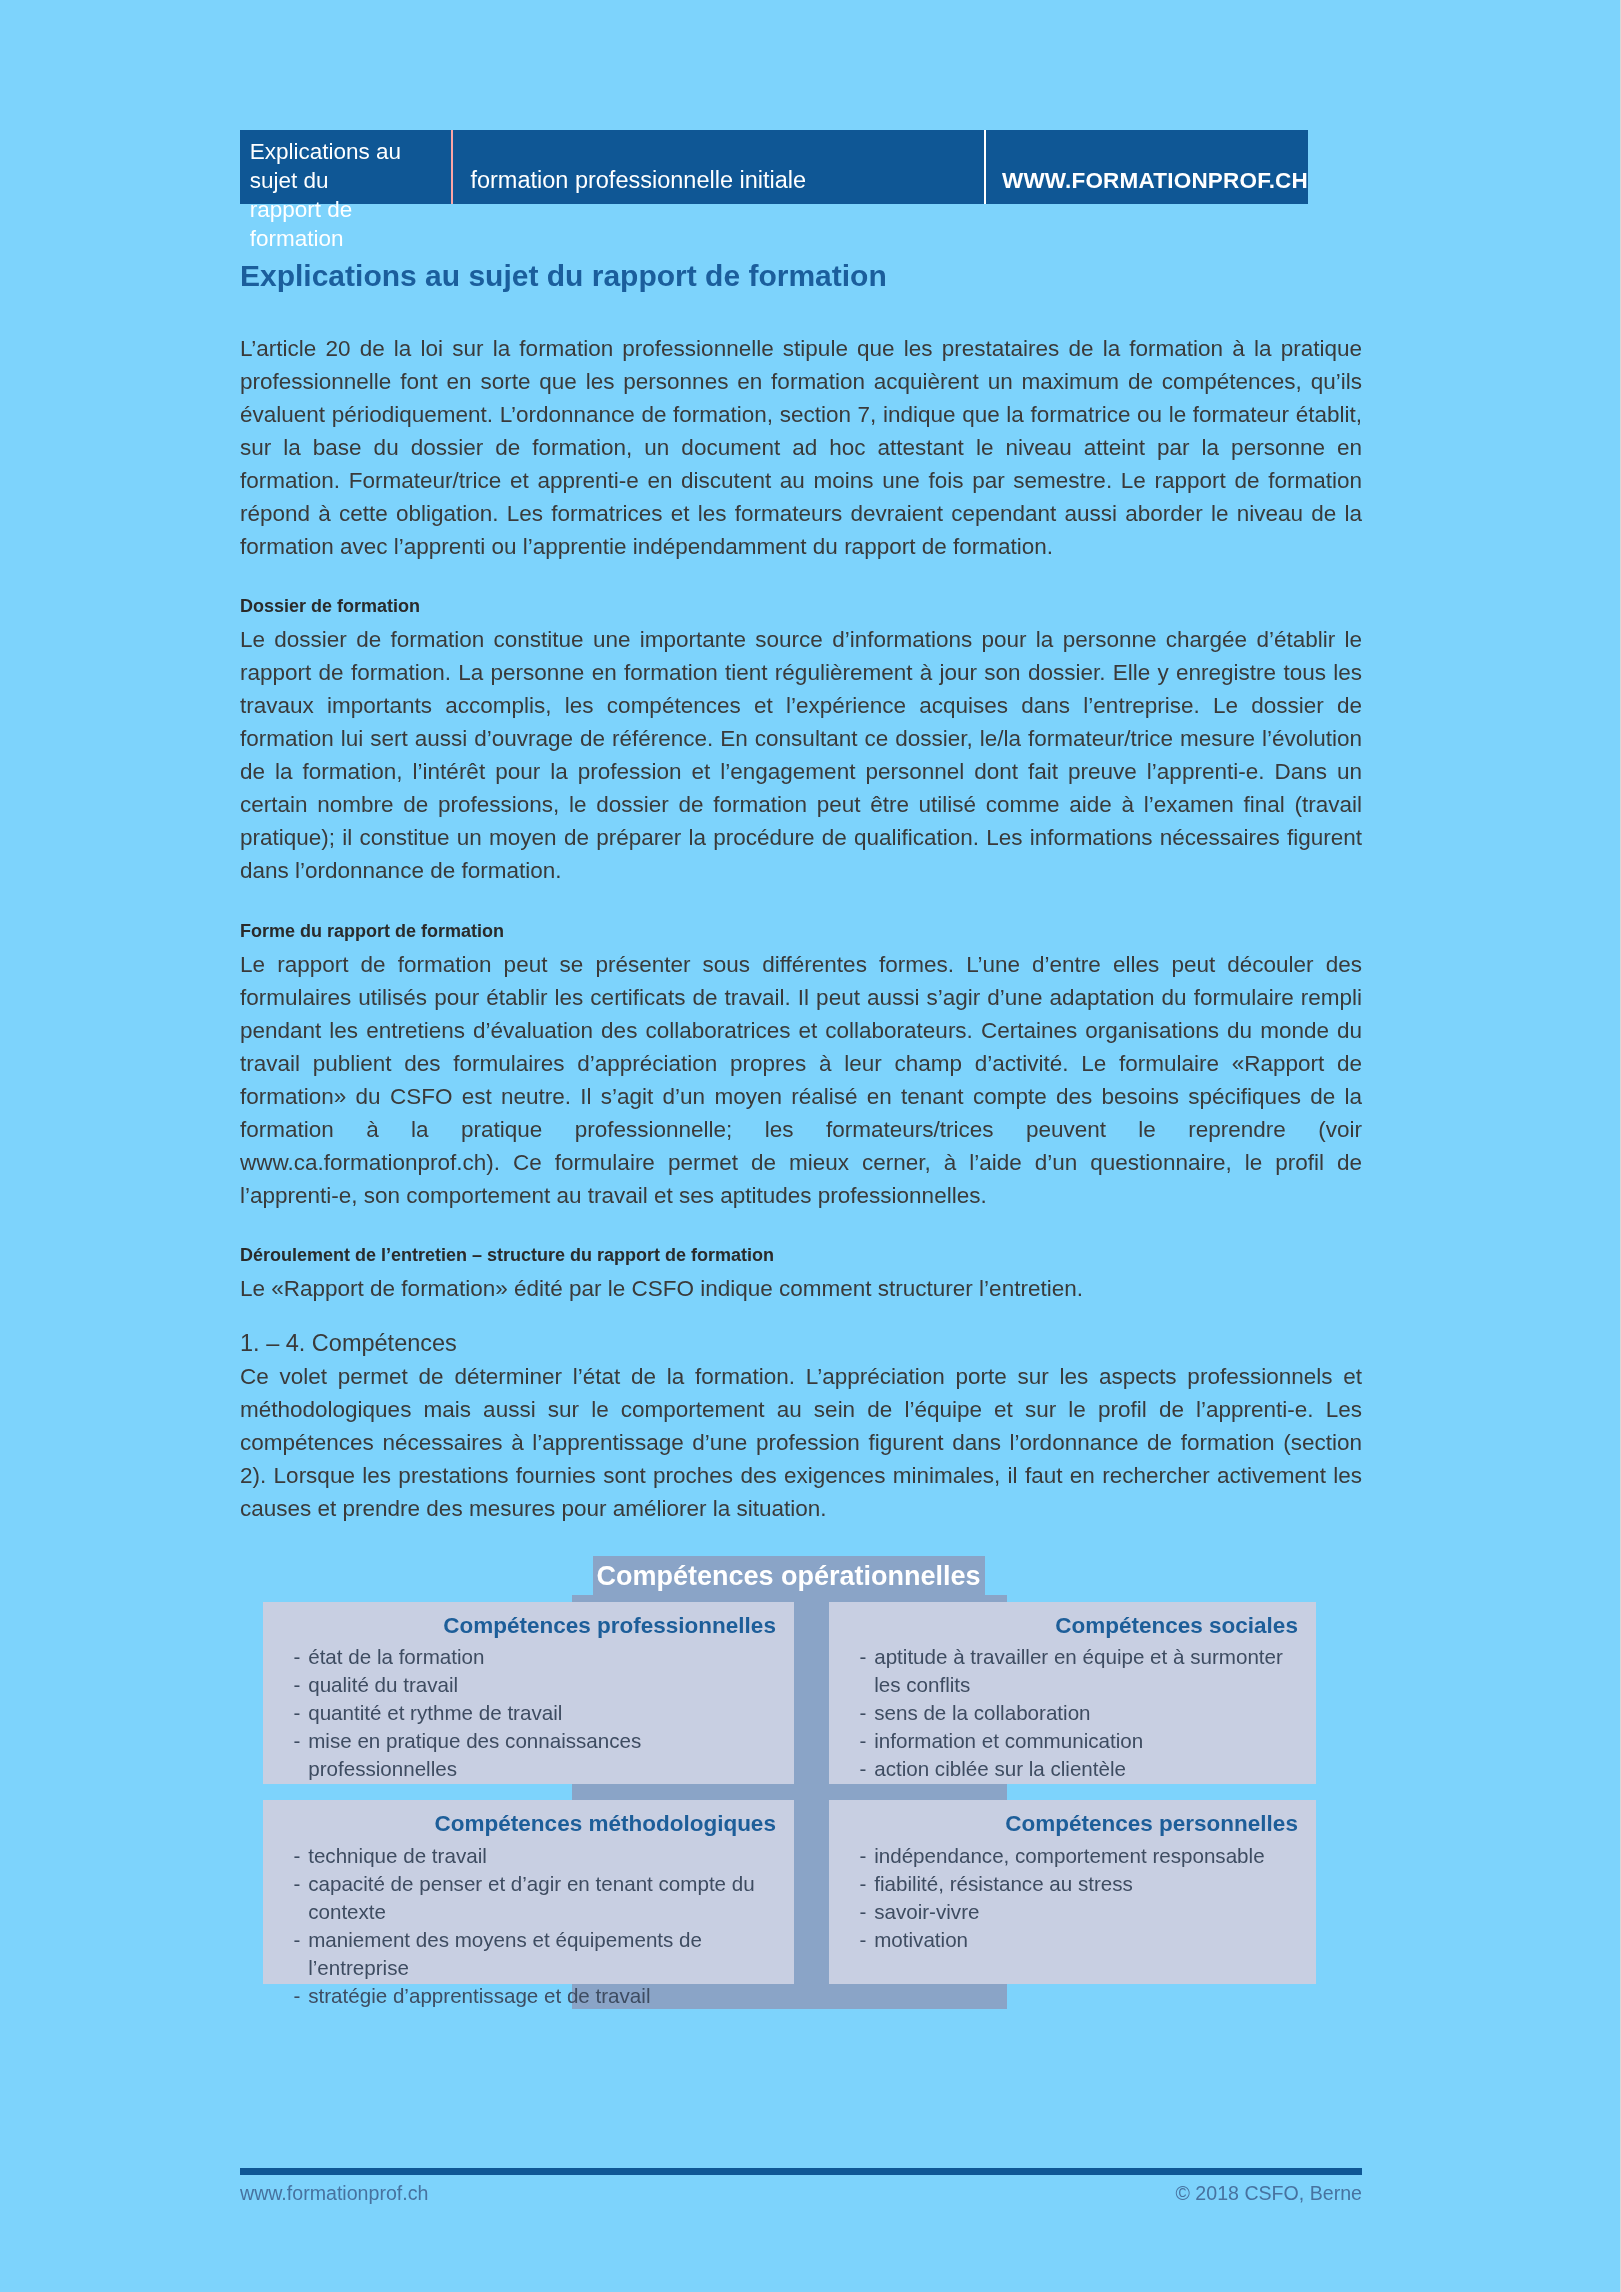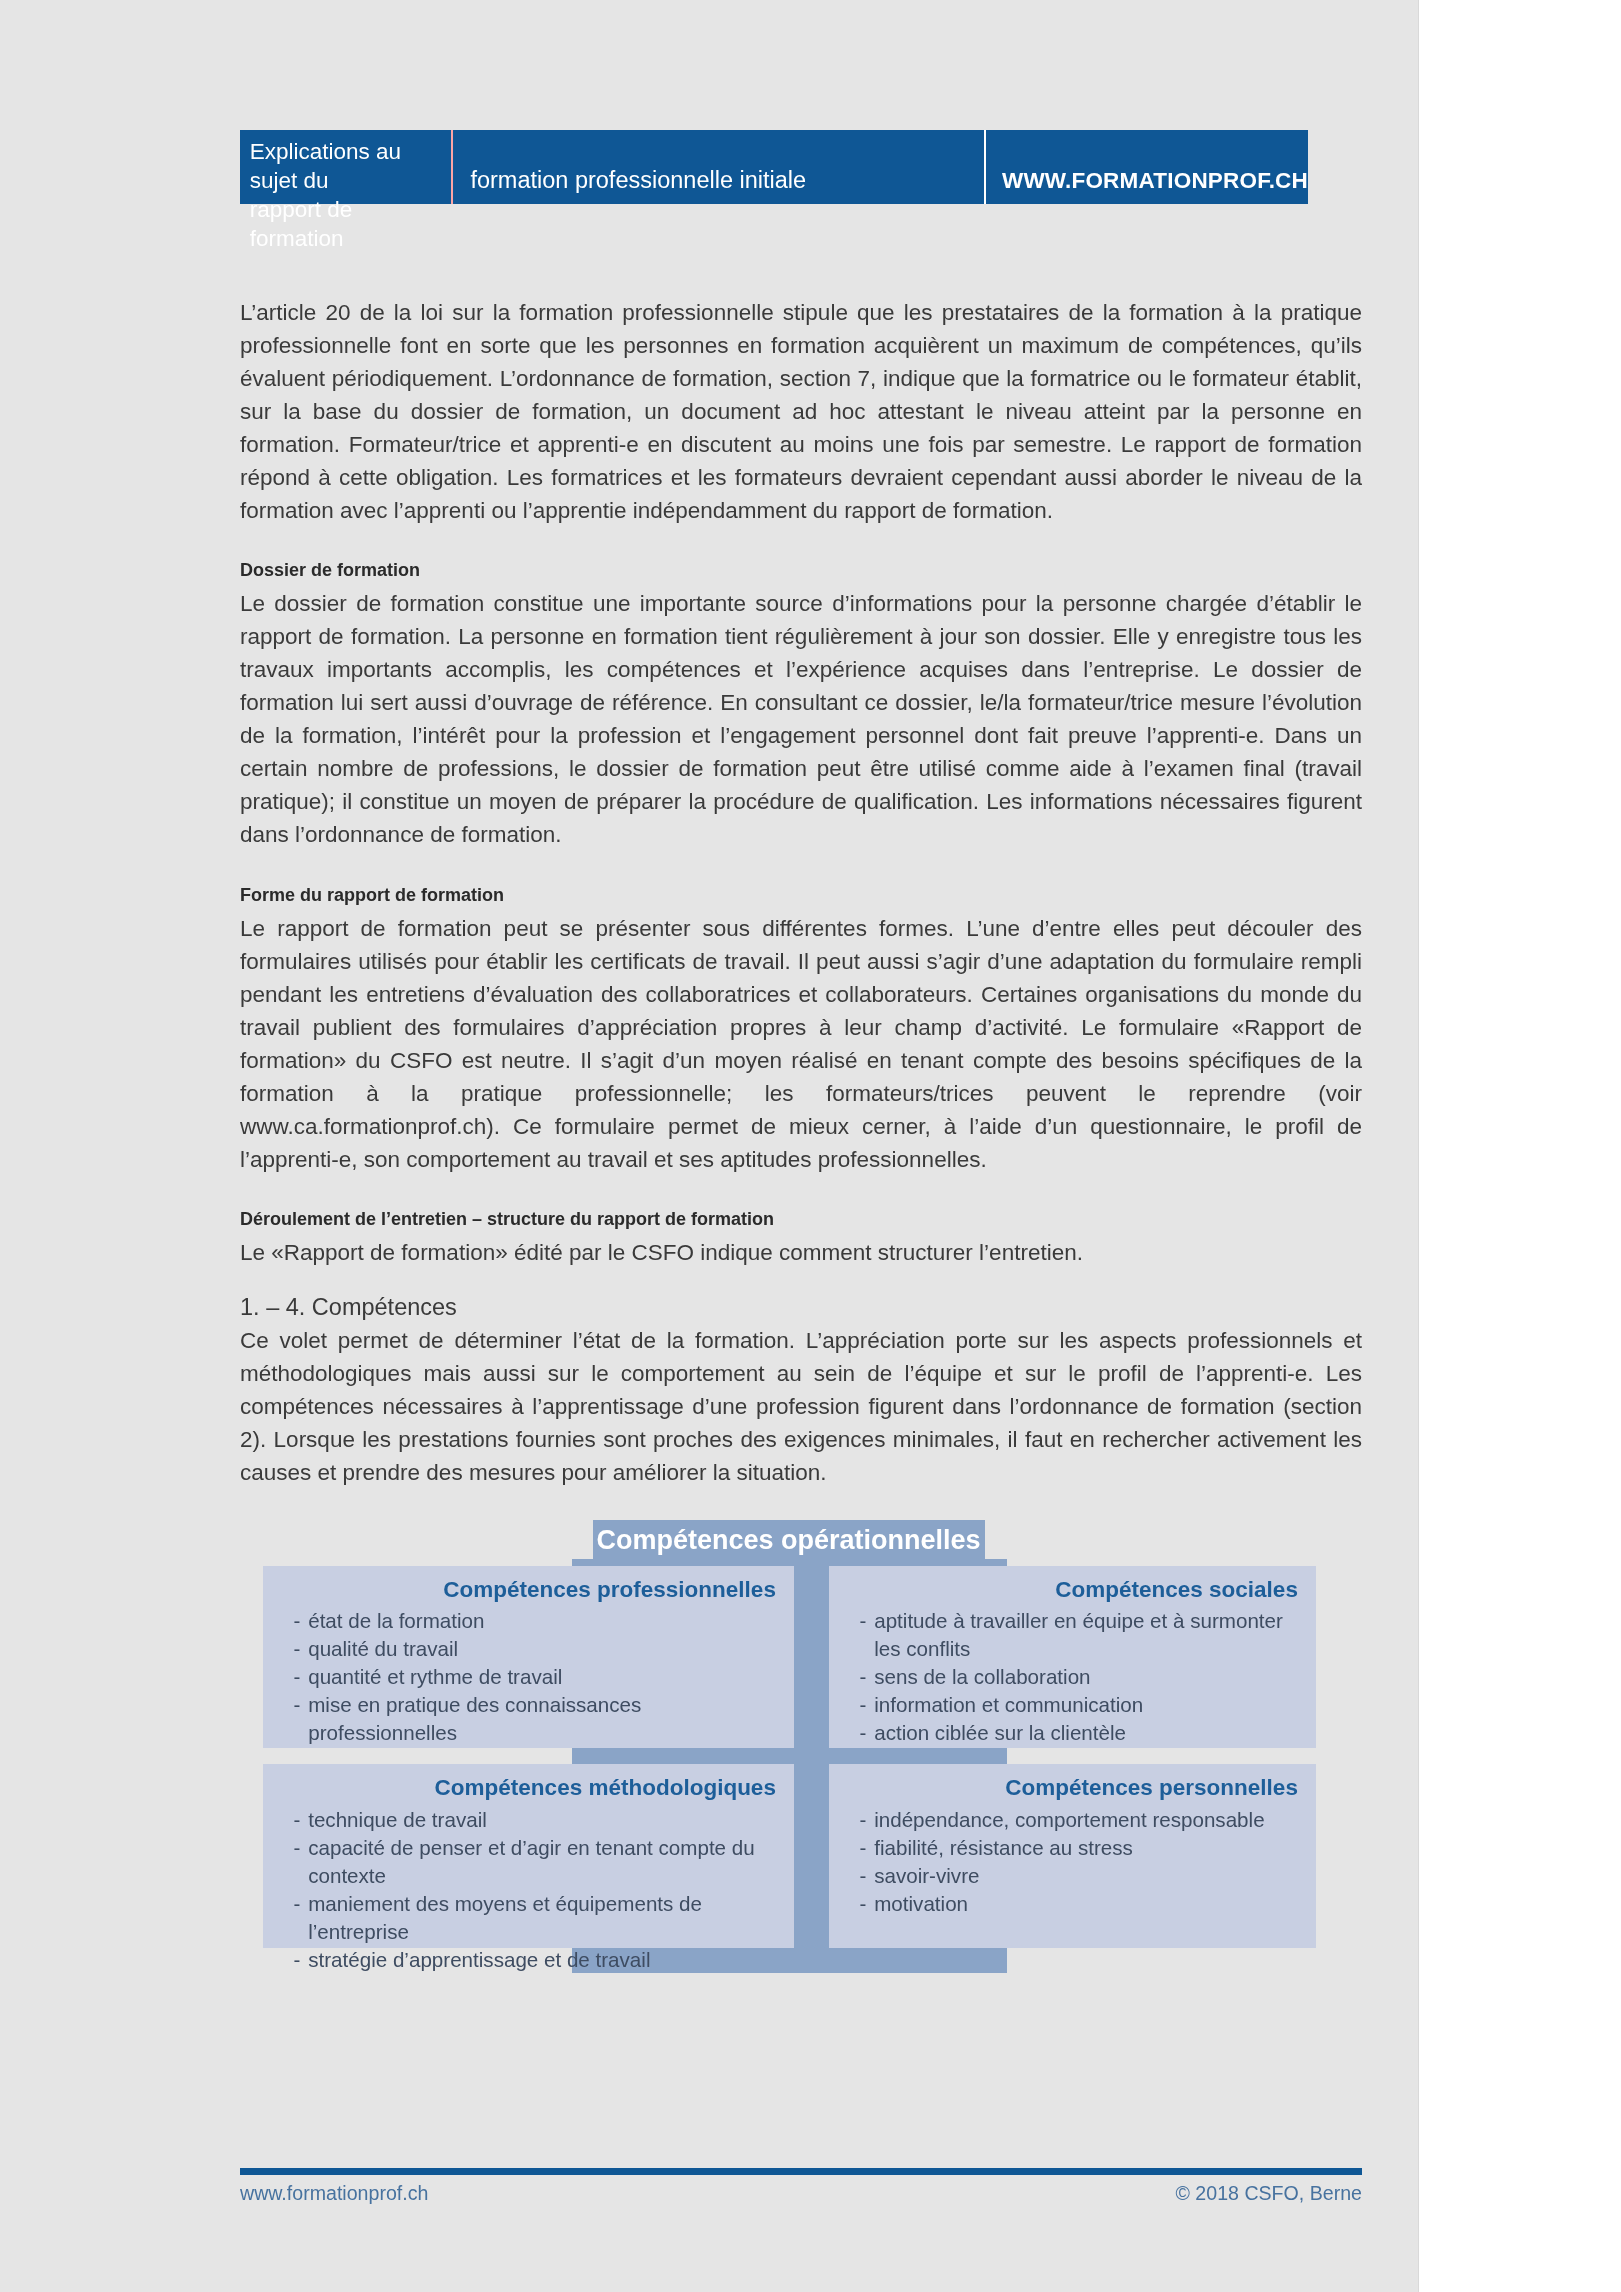--- a/index.html
+++ b/index.html
@@ -1,19 +1,19 @@
 <!DOCTYPE html>
 <html><head>
 <meta charset="utf-8">
 <style>
   html,body{margin:0;padding:0;background:#ffffff;}
   .page{
     position:relative;
-    width:1418px;height:2293px;
-    background:#e5e5e5;
+    width:1620px;height:2293px;
+    background:#7dd3fc;
     outline:1px solid #d9d9d9;
     font-family:"Liberation Sans", sans-serif;
     overflow:hidden;
   }
   
   .topbar{
     position:absolute;top:130px;left:240px;
     width:1068px;height:74px;
     background:#0f5795;
     display:flex;align-items:stretch;
@@ -125,20 +125,21 @@
     <div class="topbar-cell cell2">
       <span>formation professionnelle initiale</span>
     </div>
     <div class="topbar-cell cell3">
       <span>WWW.FORMATIONPROF.CH</span>
     </div>
   </header>
 
   <main class="content">
 
+    <h1 class="doc-title">Explications au sujet du rapport de formation</h1>
 
     <p class="body-text intro">L’article 20 de la loi sur la formation professionnelle stipule que les prestataires de la formation à la pratique professionnelle font en sorte que les personnes en formation acquièrent un maximum de compétences, qu’ils évaluent périodiquement. L’ordonnance de formation, section 7, indique que la formatrice ou le formateur établit, sur la base du dossier de formation, un document ad hoc attestant le niveau atteint par la personne en formation. Formateur/trice et apprenti-e en discutent au moins une fois par semestre. Le rapport de formation répond à cette obligation. Les formatrices et les formateurs devraient cependant aussi aborder le niveau de la formation avec l’apprenti ou l’apprentie indépendamment du rapport de formation.</p>
 
     <h2 class="sec">Dossier de formation</h2>
     <p class="body-text">Le dossier de formation constitue une importante source d’informations pour la personne chargée d’établir le rapport de formation. La personne en formation tient régulièrement à jour son dossier. Elle y enregistre tous les travaux importants accomplis, les compétences et l’expérience acquises dans l’entreprise. Le dossier de formation lui sert aussi d’ouvrage de référence. En consultant ce dossier, le/la formateur/trice mesure l’évolution de la formation, l’intérêt pour la profession et l’engagement personnel dont fait preuve l’apprenti-e. Dans un certain nombre de professions, le dossier de formation peut être utilisé comme aide à l’examen final (travail pratique); il constitue un moyen de préparer la procédure de qualification. Les informations nécessaires figurent dans l’ordonnance de formation.</p>
 
     <h2 class="sec">Forme du rapport de formation</h2>
     <p class="body-text">Le rapport de formation peut se présenter sous différentes formes. L’une d’entre elles peut découler des formulaires utilisés pour établir les certificats de travail. Il peut aussi s’agir d’une adaptation du formulaire rempli pendant les entretiens d’évaluation des collaboratrices et collaborateurs. Certaines organisations du monde du travail publient des formulaires d’appréciation propres à leur champ d’activité. Le formulaire «Rapport de formation» du CSFO est neutre. Il s’agit d’un moyen réalisé en tenant compte des besoins spécifiques de la formation à la pratique professionnelle; les formateurs/trices peuvent le reprendre (voir www.ca.formationprof.ch). Ce formulaire permet de mieux cerner, à l’aide d’un questionnaire, le profil de l’apprenti-e, son comportement au travail et ses aptitudes professionnelles.</p>
 
     <h2 class="sec">Déroulement de l’entretien – structure du rapport de formation</h2>

